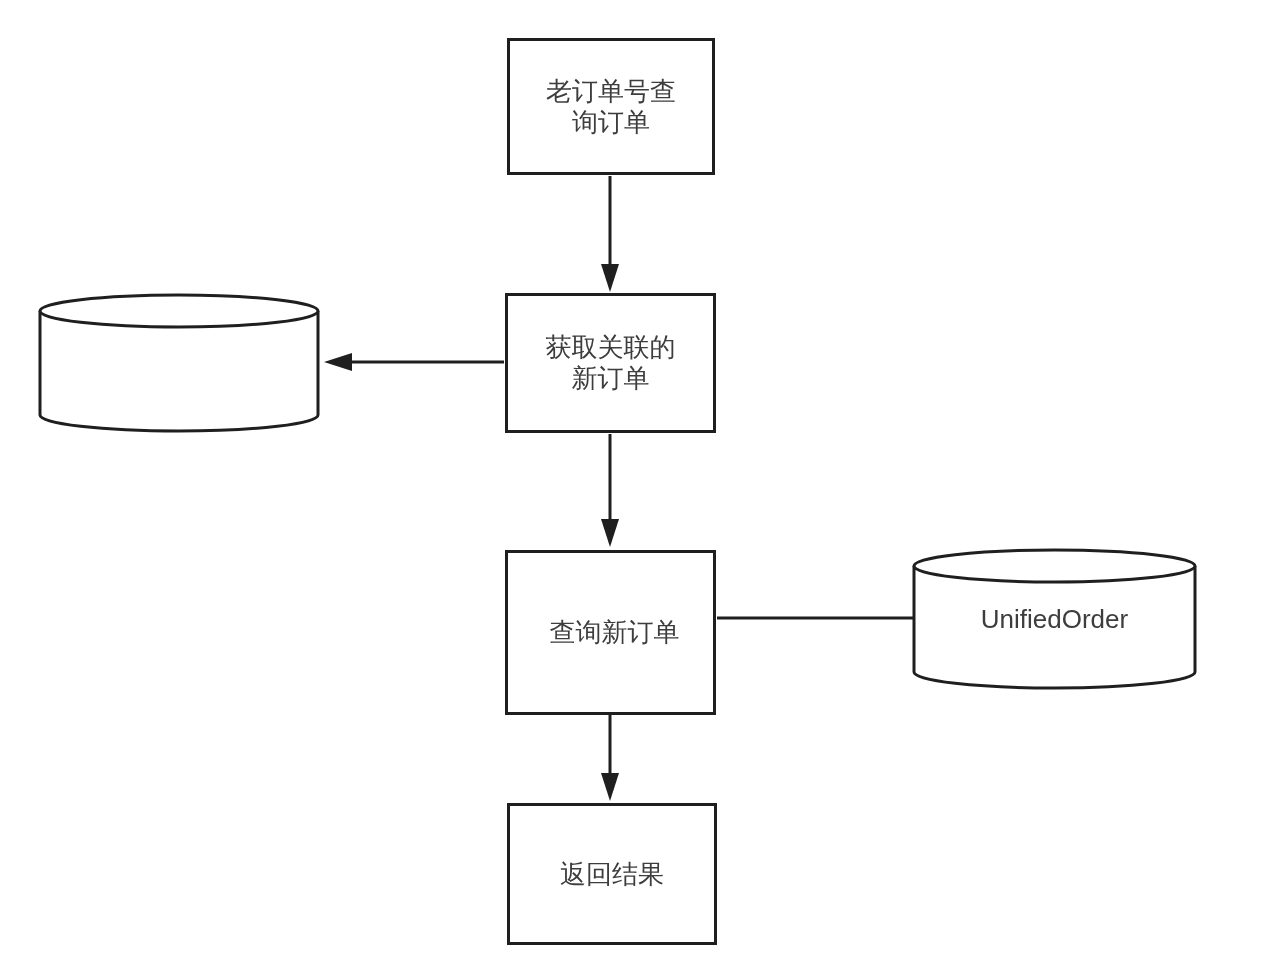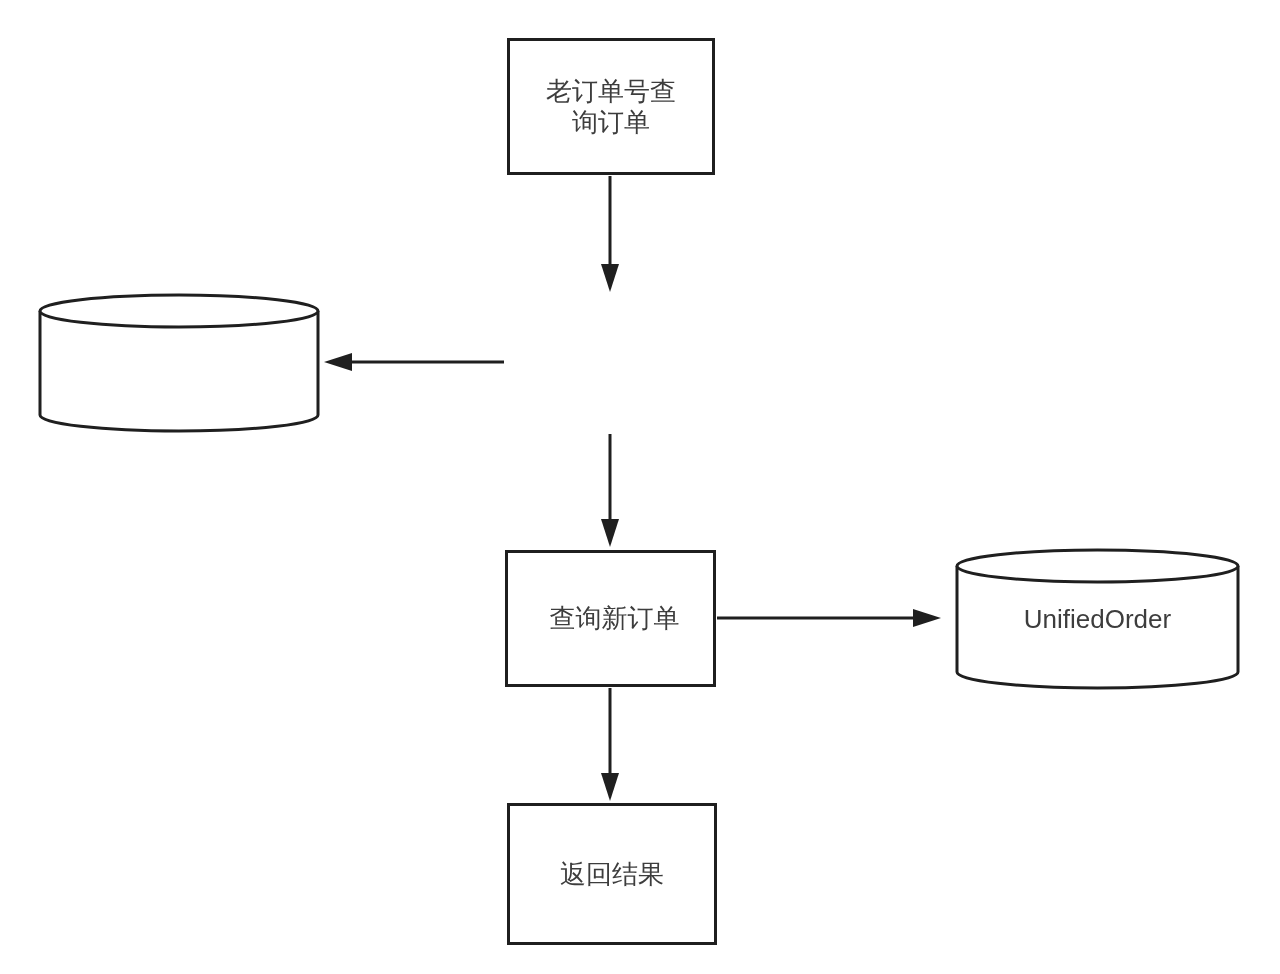--- a/index.html
+++ b/index.html
@@ -59,22 +59,22 @@
   }
   .cyl path, .cyl ellipse {
     fill: var(--bg);
     stroke: var(--stroke);
     stroke-width: 3;
   }
   
   #n-query-old      { left: 507px; top: 38px;  width: 208px; height: 137px; }
   #n-get-related    { left: 505px; top: 293px; width: 211px; height: 140px; }
   #n-order-mapping  { left: 38px;  top: 293px; width: 282px; height: 140px; }
-  #n-query-new      { left: 505px; top: 550px; width: 211px; height: 137px; padding-left: 8px; }
-  #n-unified-order  { left: 955px; top: 548px; width: 285px; height: 142px; }
+  #n-query-new      { left: 505px; top: 550px; width: 211px; height: 165px; padding-left: 8px; }
+  #n-unified-order  { left: 912px; top: 548px; width: 285px; height: 142px; }
   #n-return-result  { left: 507px; top: 803px; width: 210px; height: 142px; }
 </style>
 </head>
 <body>
 
 <div id="canvas">
 
   <svg id="edges" viewBox="0 0 1280 974" xmlns="http://www.w3.org/2000/svg">
     <g>
       <line x1="610" y1="176" x2="610" y2="264"></line>
@@ -96,20 +96,24 @@
       <line x1="610" y1="688" x2="610" y2="773"></line>
       <polygon points="610,801 601,773 619,773"></polygon>
     </g>
   </svg>
 
   <div class="node process" id="n-query-old">
     <span class="label">老订单号查
 询订单</span>
   </div>
 
+  <div class="node process" id="n-get-related">
+    <span class="label">获取关联的
+新订单</span>
+  </div>
 
   <div class="node datastore" id="n-order-mapping">
     <svg class="cyl" viewBox="0 0 282 140" xmlns="http://www.w3.org/2000/svg" preserveAspectRatio="none">
       <path d="M2,18 L2,122 A139,16 0 0 0 280,122 L280,18"></path>
       <ellipse cx="141" cy="18" rx="139" ry="16"></ellipse>
     </svg>
   </div>
 
   <div class="node process" id="n-query-new">
     <span class="label">查询新订单</span>

